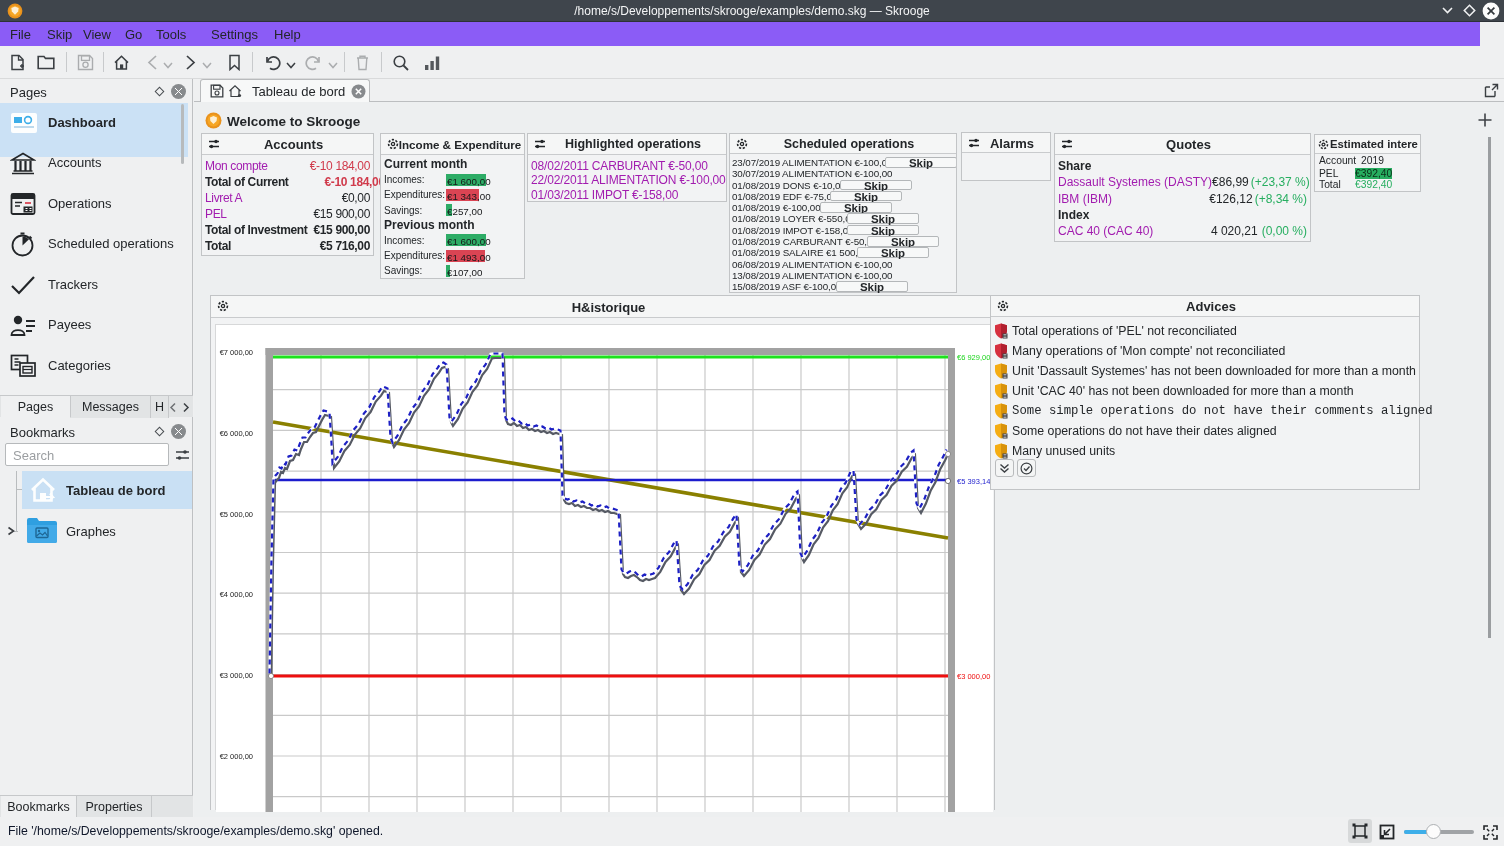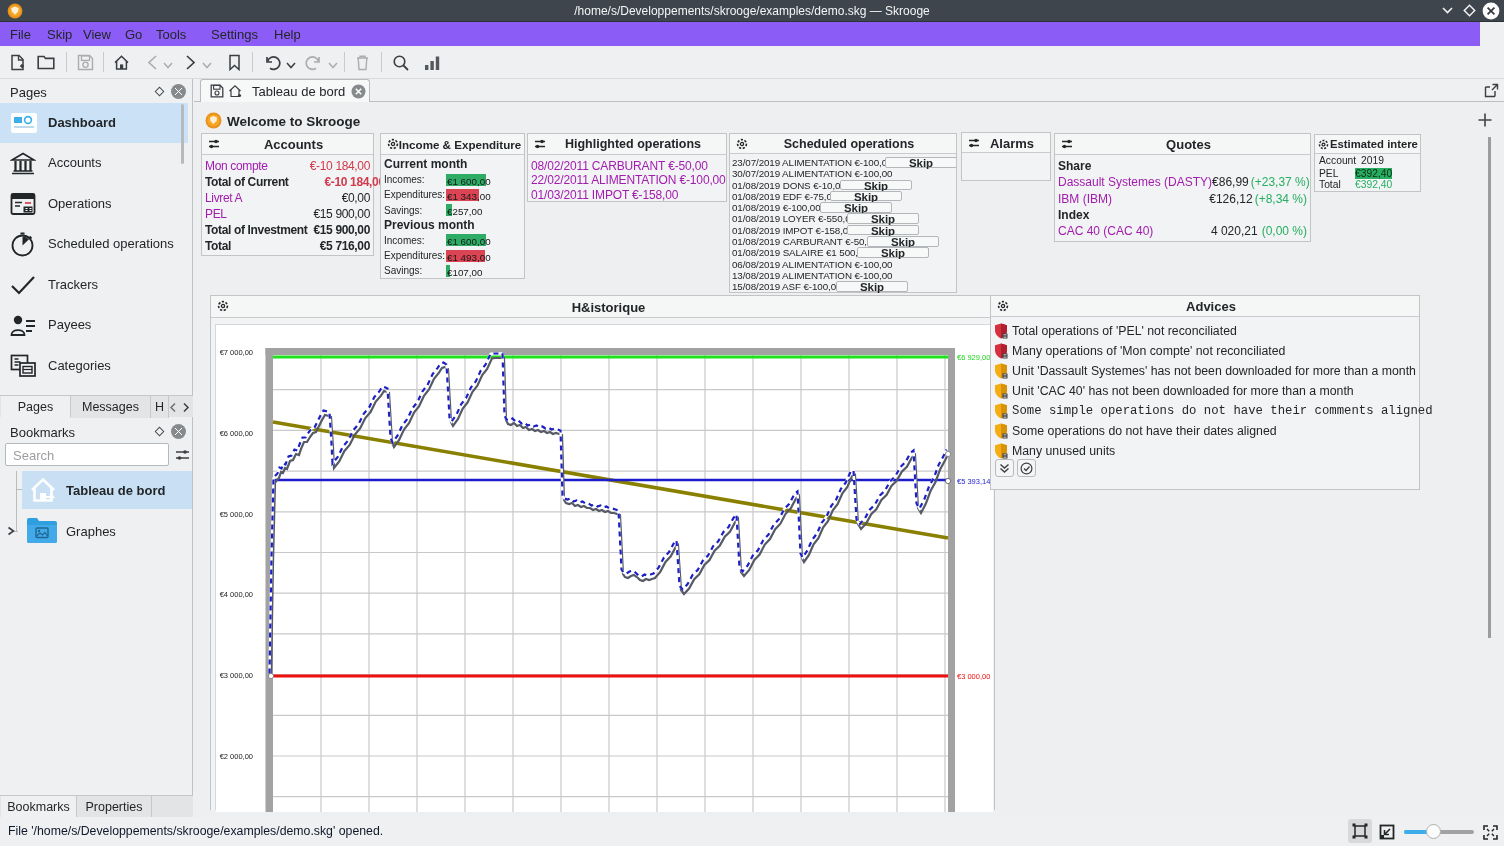--- a/index.html
+++ b/index.html
@@ -18,21 +18,21 @@
 
 #dock { position:absolute; left:0; top:79px; width:193px; height:738px; background:#eff0f1; border-right:1px solid #bec0c2; }
 .dockhead { position:absolute; left:0; right:1px; height:22px; }
 .dockhead .t { position:absolute; left:10px; top:4px; font-size:13px; color:#232629; }
 .closebtn { width:15px; height:15px; border-radius:50%; background:#878a8d; position:absolute; }
 .closebtn:before { content:""; position:absolute; left:4px; top:4px; width:7px; height:7px;
   background:
    linear-gradient(45deg, transparent 44%, #fff 44%, #fff 56%, transparent 56%),
    linear-gradient(-45deg, transparent 44%, #fff 44%, #fff 56%, transparent 56%); }
 .diamond { width:7px; height:7px; border:1.3px solid #4a4e52; transform:rotate(45deg); position:absolute; }
-.prow { position:absolute; left:0; width:188px; height:40px; }
+.prow { position:absolute; left:0; width:188px; height:54px; }
 .prow .lbl { position:absolute; left:48px; top:12px; font-size:13px; }
 .prow.sel { background:#cbe1f5; }
 
 .stabs { position:absolute; left:0; width:193px; height:22px; background:#e2e4e5; border-top:1px solid #c6c8ca; }
 .stab { position:absolute; top:0; height:22px; font-size:12.5px; padding-top:4px; text-align:center; color:#232629; background:#e2e4e5; border-right:1px solid #c6c8ca; }
 .stab.on { background:#eff0f1; border-bottom:1px solid #eff0f1; }
 
 #search { position:absolute; left:5px; top:22px; width:164px; height:23px; background:#fff; border:1px solid #b6b9bb; border-radius:2px; }
 #search span { position:absolute; left:7px; top:4px; color:#9b9ea1; font-size:13px; }
 

